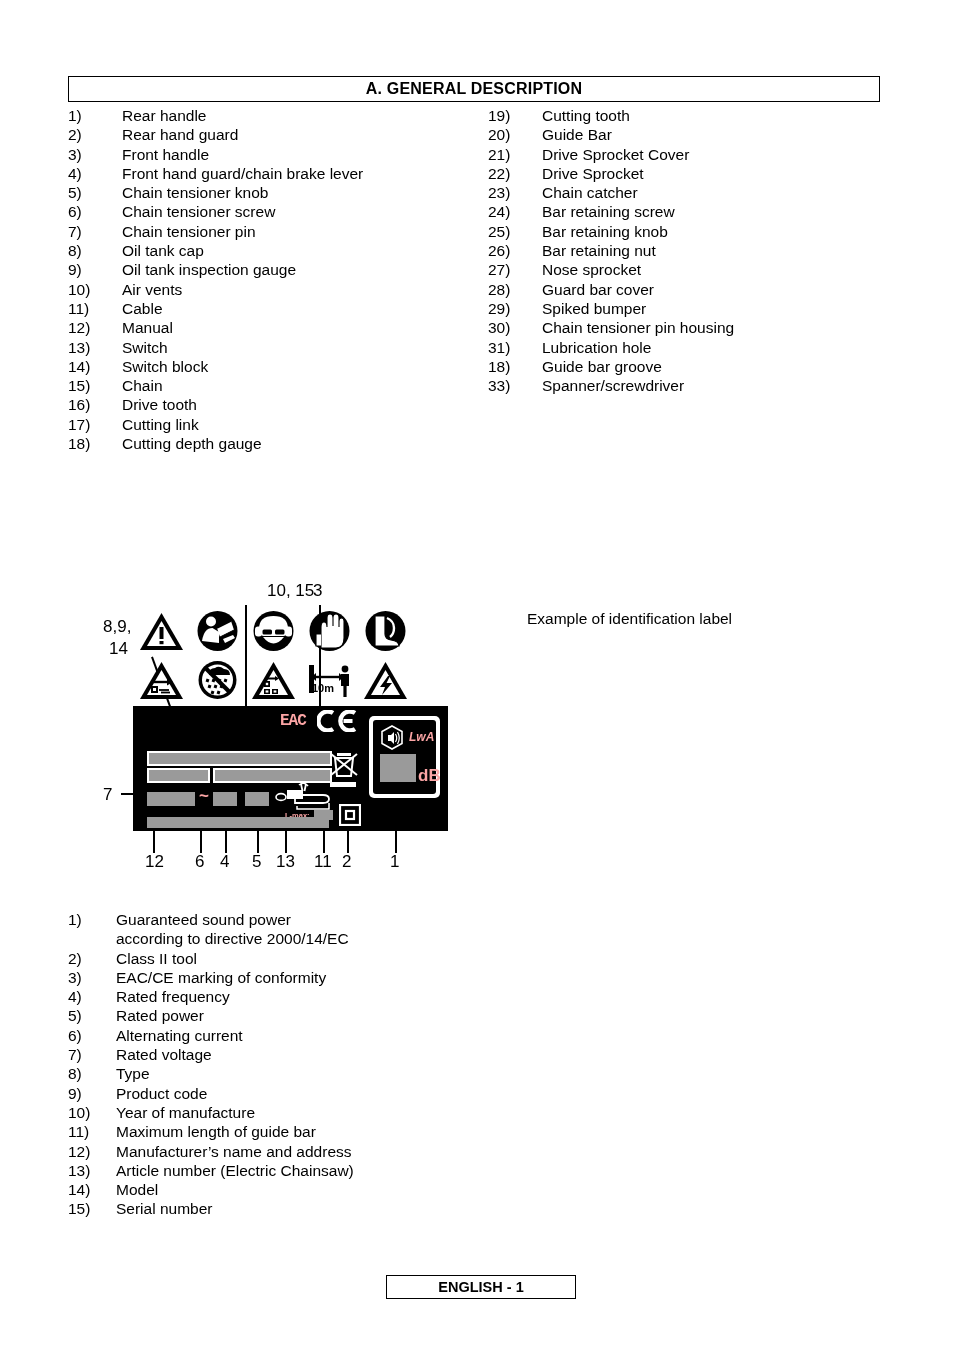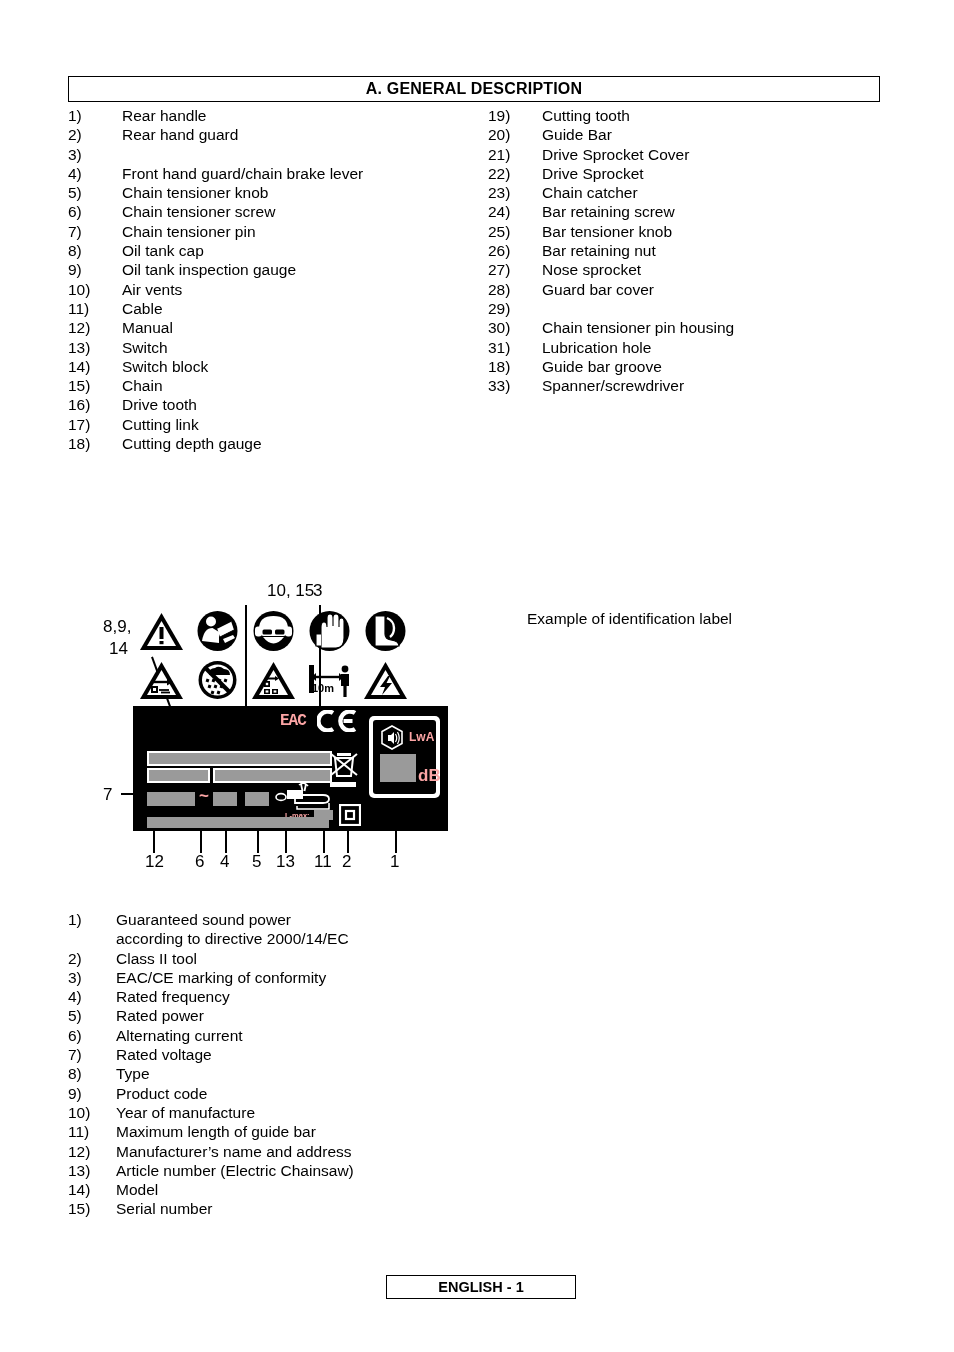--- a/index.html
+++ b/index.html
@@ -194,20 +194,21 @@
     <div class="part-row">
       <span class="part-num">1)</span>
       <span class="part-label">Rear handle</span>
     </div>
     <div class="part-row">
       <span class="part-num">2)</span>
       <span class="part-label">Rear hand guard</span>
     </div>
     <div class="part-row">
       <span class="part-num">3)</span>
+      <span class="part-label">Front handle</span>
     </div>
     <div class="part-row">
       <span class="part-num">4)</span>
       <span class="part-label">Front hand guard/chain brake lever</span>
     </div>
     <div class="part-row">
       <span class="part-num">5)</span>
       <span class="part-label">Chain tensioner knob</span>
     </div>
     <div class="part-row">
@@ -284,36 +285,37 @@
     <div class="part-row">
       <span class="part-num">23)</span>
       <span class="part-label">Chain catcher</span>
     </div>
     <div class="part-row">
       <span class="part-num">24)</span>
       <span class="part-label">Bar retaining screw</span>
     </div>
     <div class="part-row">
       <span class="part-num">25)</span>
-      <span class="part-label">Bar tensioner knob</span>
+      <span class="part-label">Bar retaining knob</span>
     </div>
     <div class="part-row">
       <span class="part-num">26)</span>
       <span class="part-label">Bar retaining nut</span>
     </div>
     <div class="part-row">
       <span class="part-num">27)</span>
       <span class="part-label">Nose sprocket</span>
     </div>
     <div class="part-row">
       <span class="part-num">28)</span>
       <span class="part-label">Guard bar cover</span>
     </div>
     <div class="part-row">
       <span class="part-num">29)</span>
+      <span class="part-label">Spiked bumper</span>
     </div>
     <div class="part-row">
       <span class="part-num">30)</span>
       <span class="part-label">Chain tensioner pin housing</span>
     </div>
     <div class="part-row">
       <span class="part-num">31)</span>
       <span class="part-label">Lubrication hole</span>
     </div>
     <div class="part-row">
@@ -521,21 +523,21 @@
     <div class="gray" style="left:14px; top:111px; width:182px; height:11px;"></div>
 
     <div class="sound-box" style="left:236px; top:10px; width:71px; height:82px;">
       <div class="sound-box-inner">
         <svg style="position:absolute; left:6px; top:5px;" width="26" height="26" viewBox="0 0 26 26">
           <polygon points="13,1 23,6.5 23,18.5 13,24 3,18.5 3,6.5" fill="none" stroke="#fff" stroke-width="1.6"></polygon>
           <path d="M9 10 L9 16 L12 16 L15 19 L15 7 L12 10 Z" fill="#fff"></path>
           <path d="M16.5 9 Q19 13 16.5 17" fill="none" stroke="#fff" stroke-width="1.2"></path>
           <path d="M18.5 7 Q22 13 18.5 19" fill="none" stroke="#fff" stroke-width="1.2"></path>
         </svg>
-        <div class="lbl-text" style="left:36px; top:10px; font-size:12px;">LwA</div>
+        <div class="lbl-text" style="left:36px; top:10px; font-size:12px;font-style:italic;">LwA</div>
         <div class="gray" style="left:7px; top:34px; width:36px; height:28px;"></div>
         <div class="lbl-text" style="left:45px; top:46px; font-size:17px;">dB</div>
       </div>
     </div>
   </div>
 
   <div>
     <div class="leader v" style="left:58px;  top:256px; height:22px;"></div>
     <div class="leader v" style="left:105px; top:256px; height:22px;"></div>
     <div class="leader v" style="left:130px; top:256px; height:22px;"></div>

